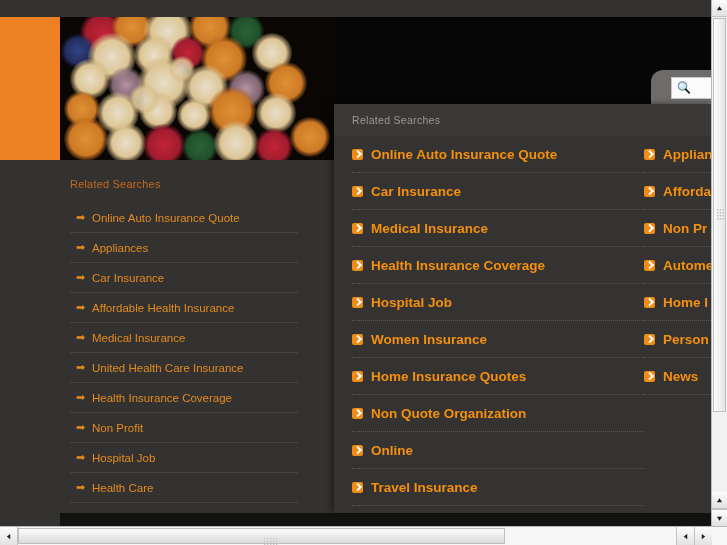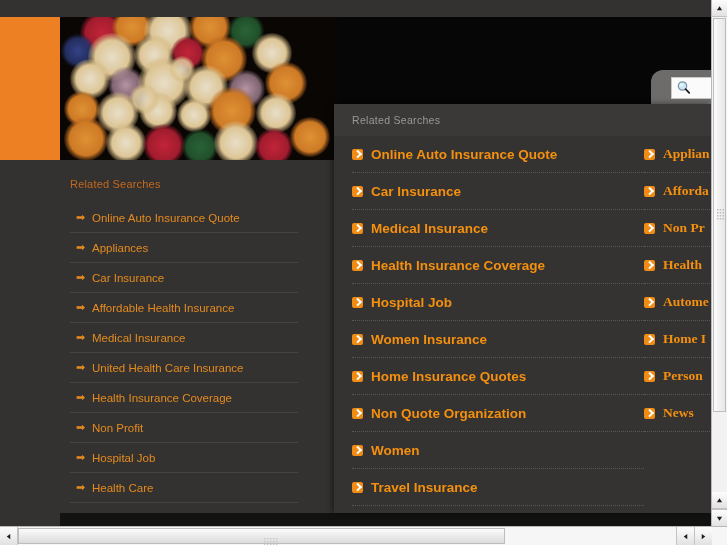--- a/index.html
+++ b/index.html
@@ -148,21 +148,20 @@
     display: flex;
   }
   .ov-col {
     flex: 0 0 310px;
     padding-left: 18px;
     box-sizing: border-box;
   }
   .ov-col.right {
     flex: 0 0 auto;
     padding-left: 0;
-    font-family: Liberation Serif, serif;
   }
   .ov-list { list-style: none; margin: 0; padding: 0; }
   .ov-item {
     display: flex;
     align-items: center;
     height: 36px;
     border-bottom: 1px dotted #5a5854;
     cursor: pointer;
     white-space: nowrap;
   }
@@ -485,21 +484,21 @@
             <li class="ov-item">
               <span class="ov-icon"></span>
               <span class="ov-label">Home Insurance Quotes</span>
             </li>
             <li class="ov-item">
               <span class="ov-icon"></span>
               <span class="ov-label">Non Quote Organization</span>
             </li>
             <li class="ov-item">
               <span class="ov-icon"></span>
-              <span class="ov-label">Women</span>
+              <span class="ov-label">Online</span>
             </li>
             <li class="ov-item">
               <span class="ov-icon"></span>
               <span class="ov-label">Travel Insurance</span>
             </li>
           </ul>
         </div>
 
         <div class="ov-col right">
           <ul class="ov-list">
@@ -507,24 +506,20 @@
               <span class="ov-icon"></span>
               <span class="ov-label">Applian</span>
             </li>
             <li class="ov-item">
               <span class="ov-icon"></span>
               <span class="ov-label">Afforda</span>
             </li>
             <li class="ov-item">
               <span class="ov-icon"></span>
               <span class="ov-label">Non Pr</span>
-            </li>
-            <li class="ov-item">
-              <span class="ov-icon"></span>
-              <span class="ov-label">Health </span>
             </li>
             <li class="ov-item">
               <span class="ov-icon"></span>
               <span class="ov-label">Autome</span>
             </li>
             <li class="ov-item">
               <span class="ov-icon"></span>
               <span class="ov-label">Home I</span>
             </li>
             <li class="ov-item">

